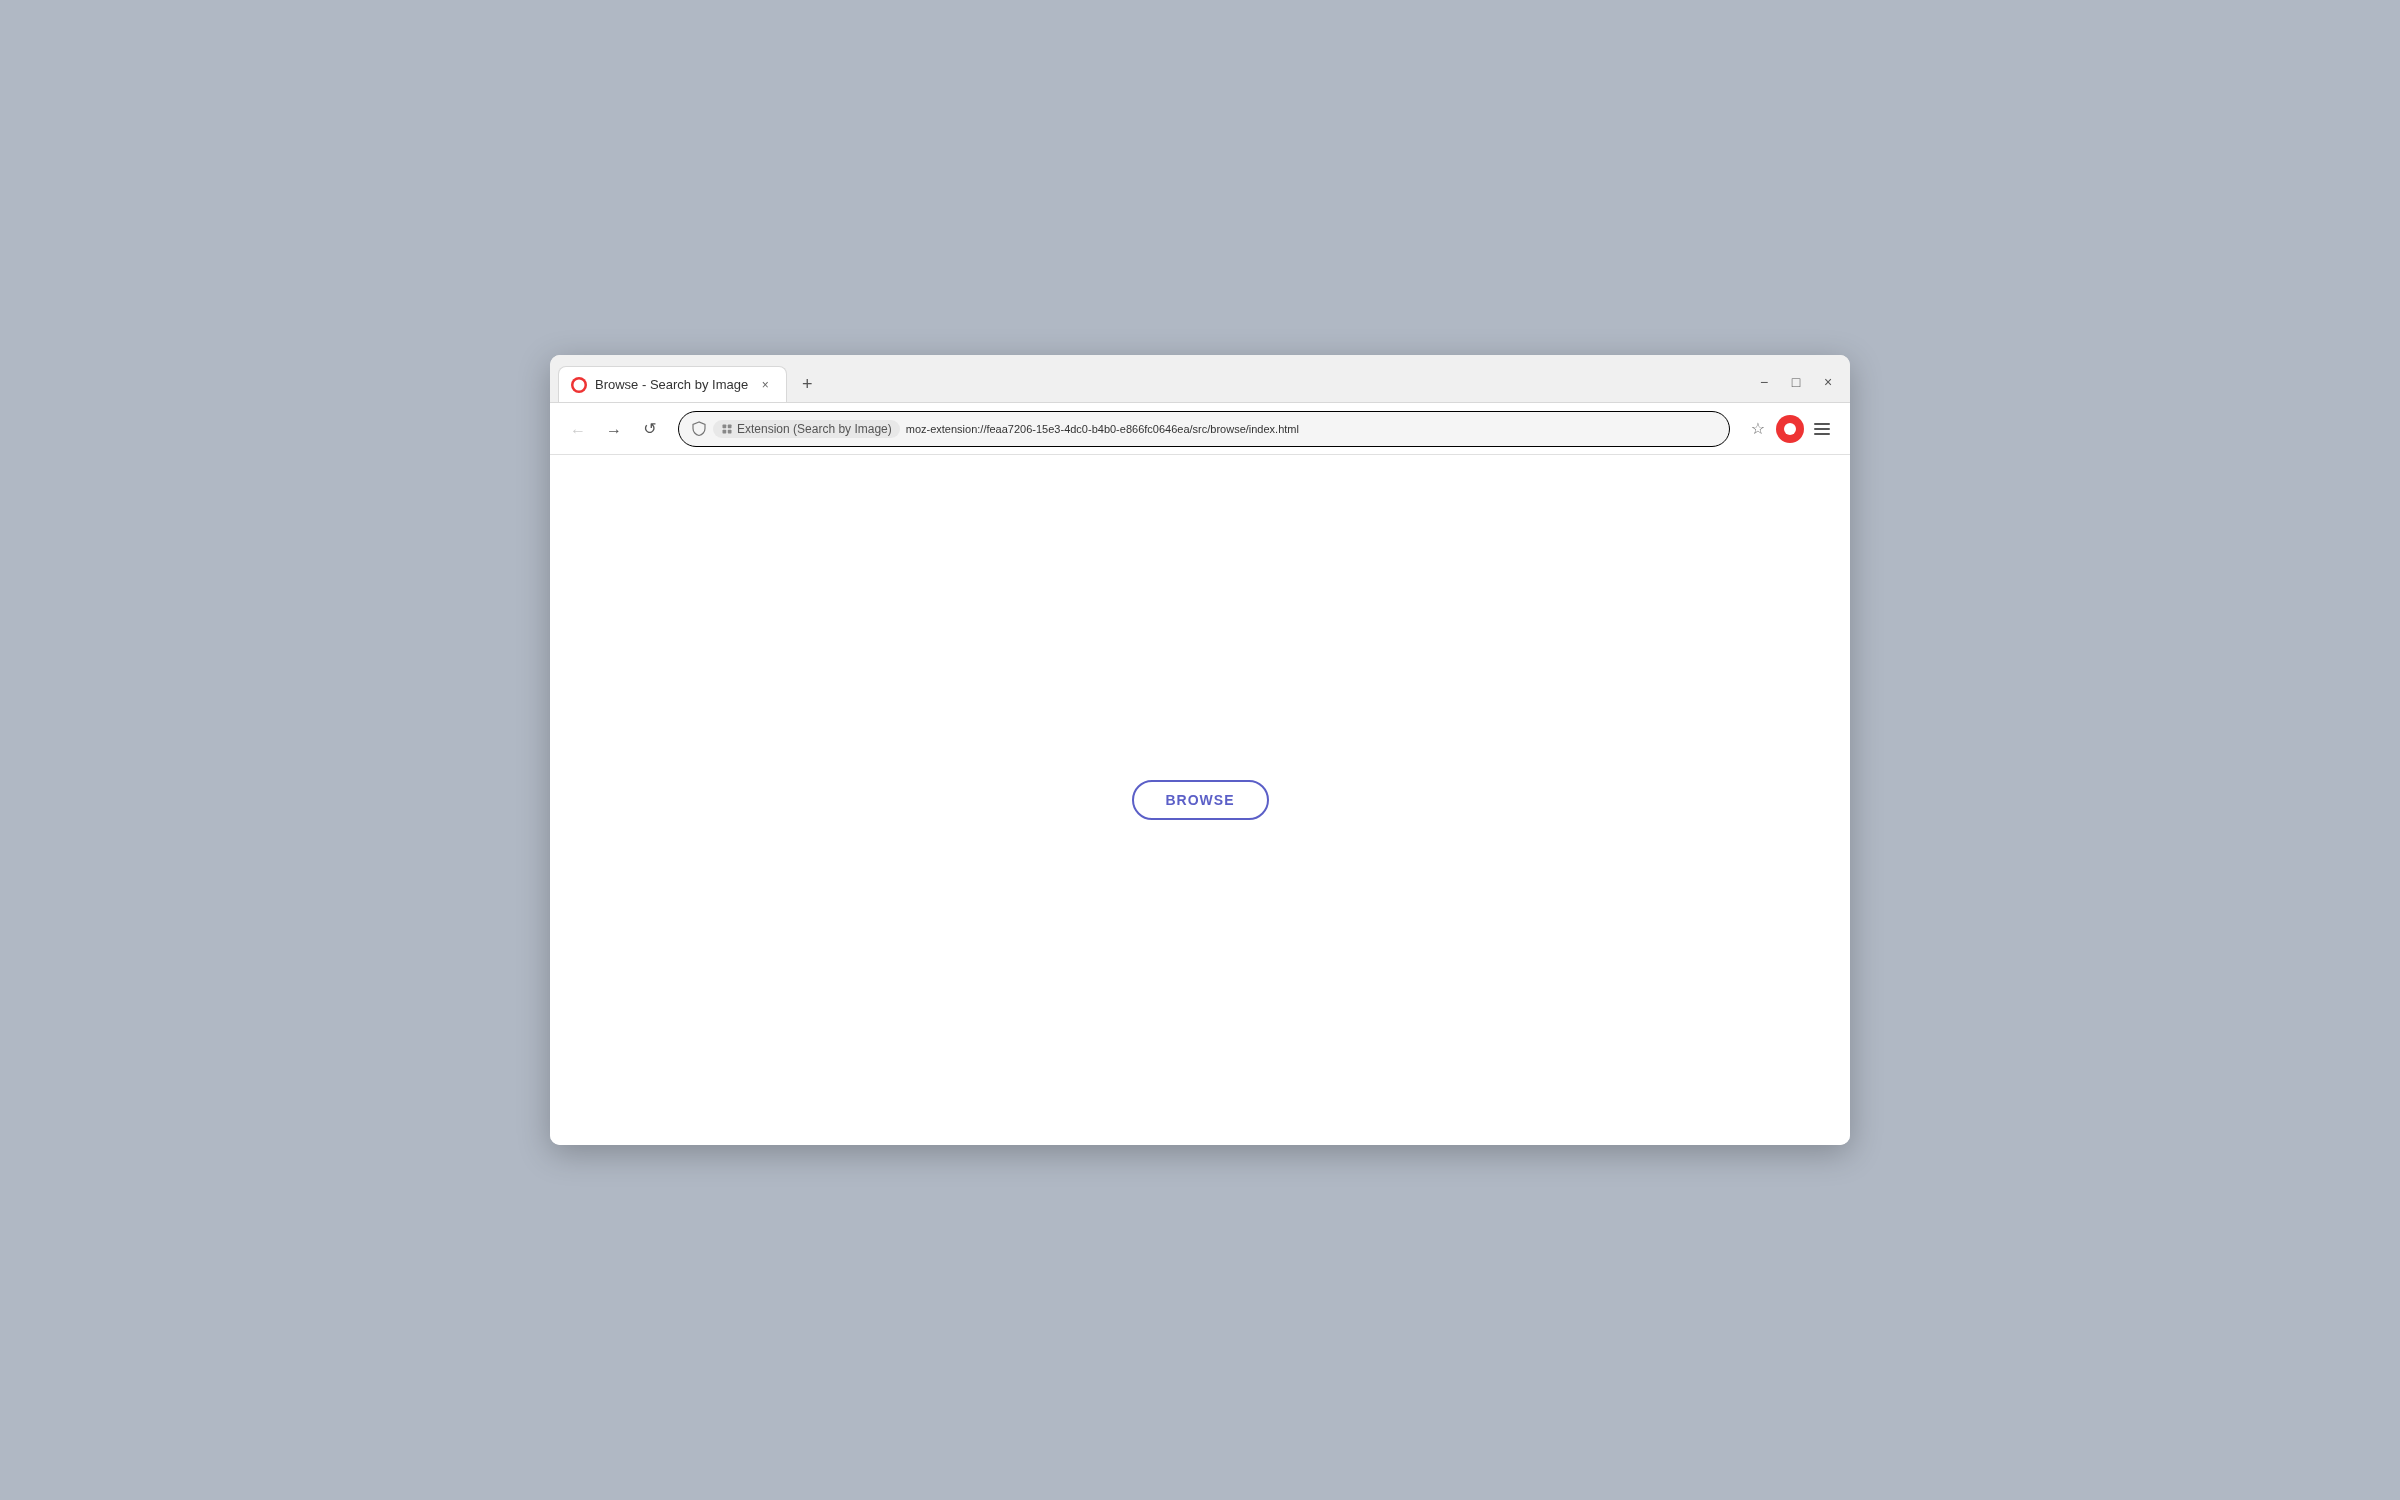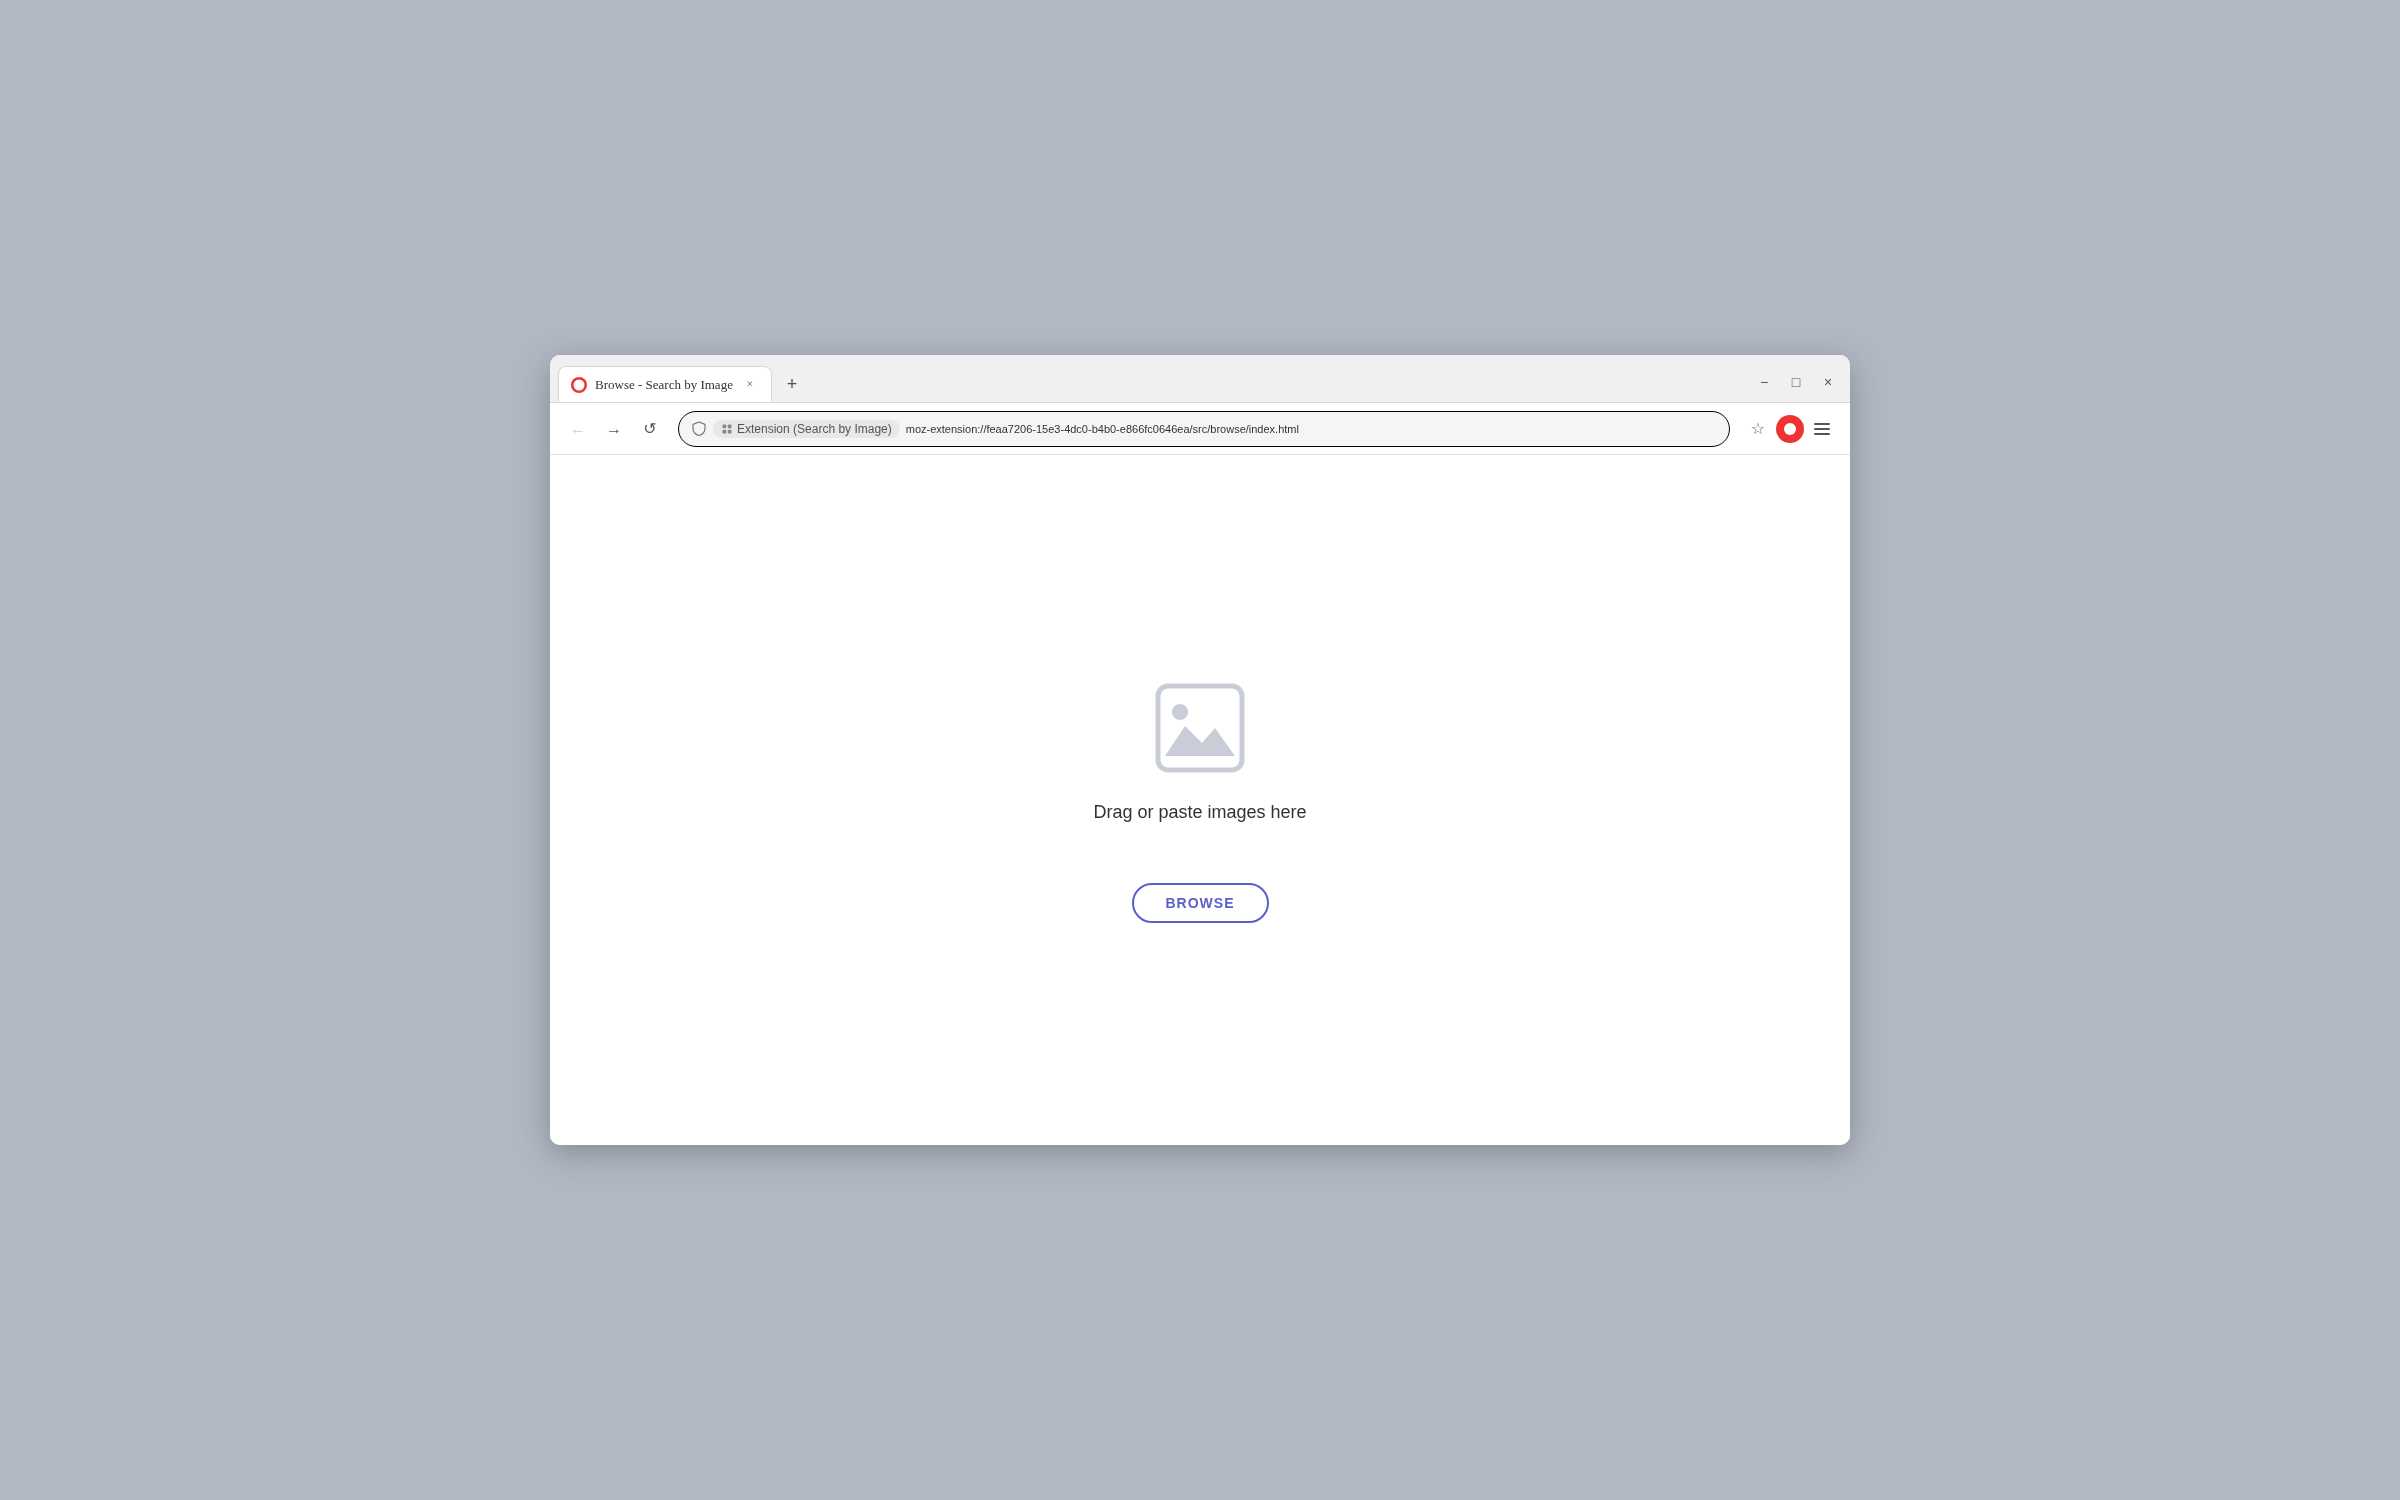--- a/index.html
+++ b/index.html
@@ -42,21 +42,20 @@
       background: #ffffff;
       border-radius: 8px 8px 0 0;
       padding: 0 12px;
       height: 36px;
       gap: 8px;
       min-width: 200px;
       max-width: 240px;
       border: 1px solid #d8d8d8;
       border-bottom: none;
       position: relative;
-      font-family: Liberation Serif, serif;
     }
 
     .tab-favicon-circle {
       width: 16px;
       height: 16px;
       background: #e33;
       border-radius: 50%;
       display: flex;
       align-items: center;
       justify-content: center;
@@ -348,26 +347,17 @@
       <div class="camera-ext-icon"></div>
       <div class="menu-btn">
         <div class="hamburger-line"></div>
         <div class="hamburger-line"></div>
         <div class="hamburger-line"></div>
       </div>
     </div>
   </div>
 
   <div class="page-content">
-    <div class="drop-zone">
-
-      <svg class="image-placeholder-icon" viewBox="0 0 100 100" xmlns="http://www.w3.org/2000/svg">
-        <rect x="8" y="8" width="84" height="84" rx="10" ry="10" fill="none" stroke="#c8cdd8" stroke-width="5"></rect>
-        <polygon points="15,78 35,48 52,65 65,50 85,78" fill="#c8cdd8"></polygon>
-        <circle cx="30" cy="34" r="8" fill="#c8cdd8"></circle>
-      </svg>
-      <span class="drop-text">Drag or paste images here</span>
-    </div>
 
     <button class="browse-button">BROWSE</button>
   </div>
 
 </div>
 
 </body></html>

